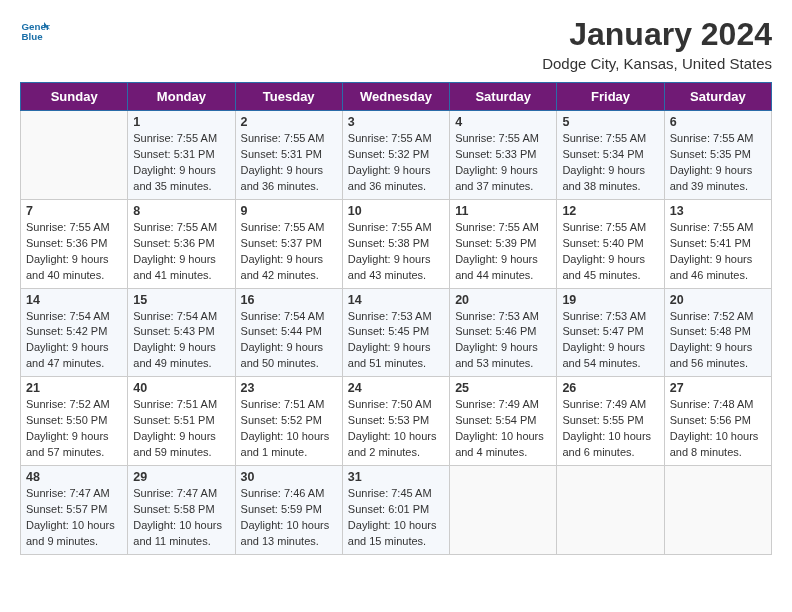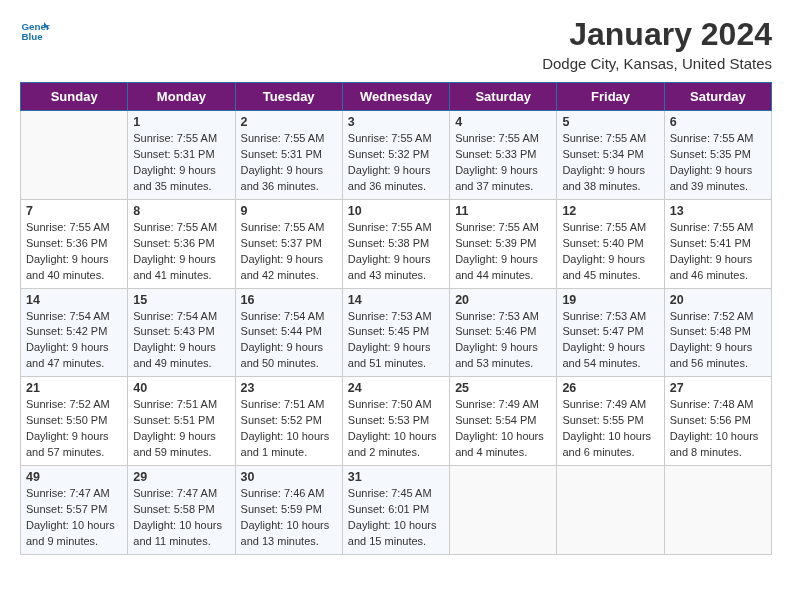--- a/index.html
+++ b/index.html
@@ -223,21 +223,21 @@
           <span class="day-number">26</span>
           <div class="day-info">Sunrise: 7:49 AM<br>Sunset: 5:55 PM<br>Daylight: 10 hours<br>and 6 minutes.</div>
         </td>
         <td>
           <span class="day-number">27</span>
           <div class="day-info">Sunrise: 7:48 AM<br>Sunset: 5:56 PM<br>Daylight: 10 hours<br>and 8 minutes.</div>
         </td>
       </tr>
       <tr>
         <td>
-          <span class="day-number">49</span>
+          <span class="day-number">48</span>
           <div class="day-info">Sunrise: 7:47 AM<br>Sunset: 5:57 PM<br>Daylight: 10 hours<br>and 9 minutes.</div>
         </td>
         <td>
           <span class="day-number">29</span>
           <div class="day-info">Sunrise: 7:47 AM<br>Sunset: 5:58 PM<br>Daylight: 10 hours<br>and 11 minutes.</div>
         </td>
         <td>
           <span class="day-number">30</span>
           <div class="day-info">Sunrise: 7:46 AM<br>Sunset: 5:59 PM<br>Daylight: 10 hours<br>and 13 minutes.</div>
         </td>

